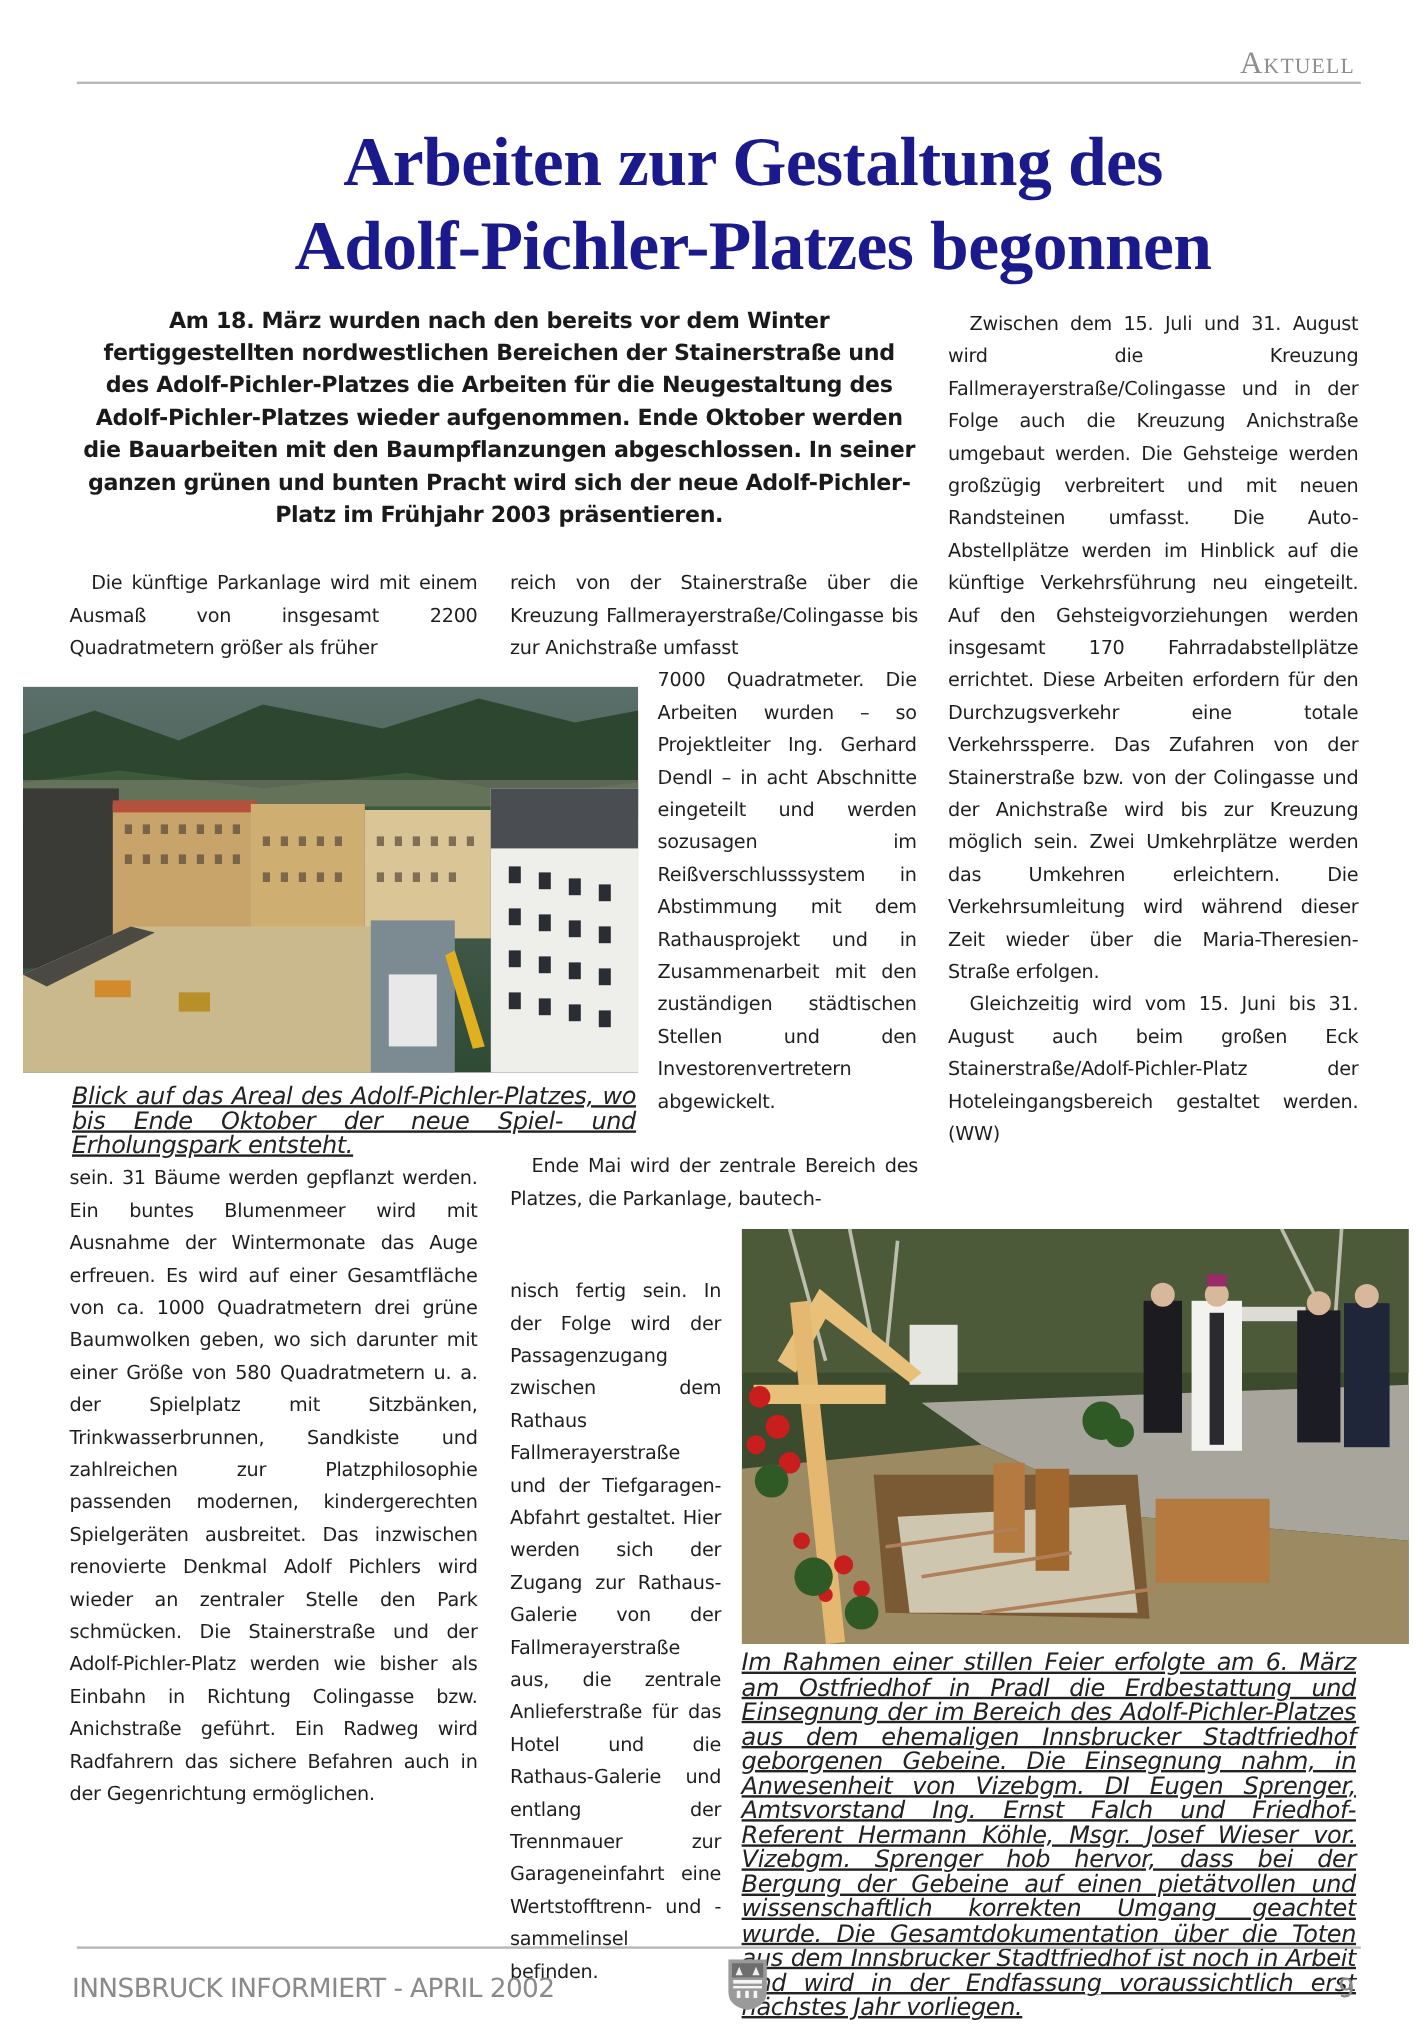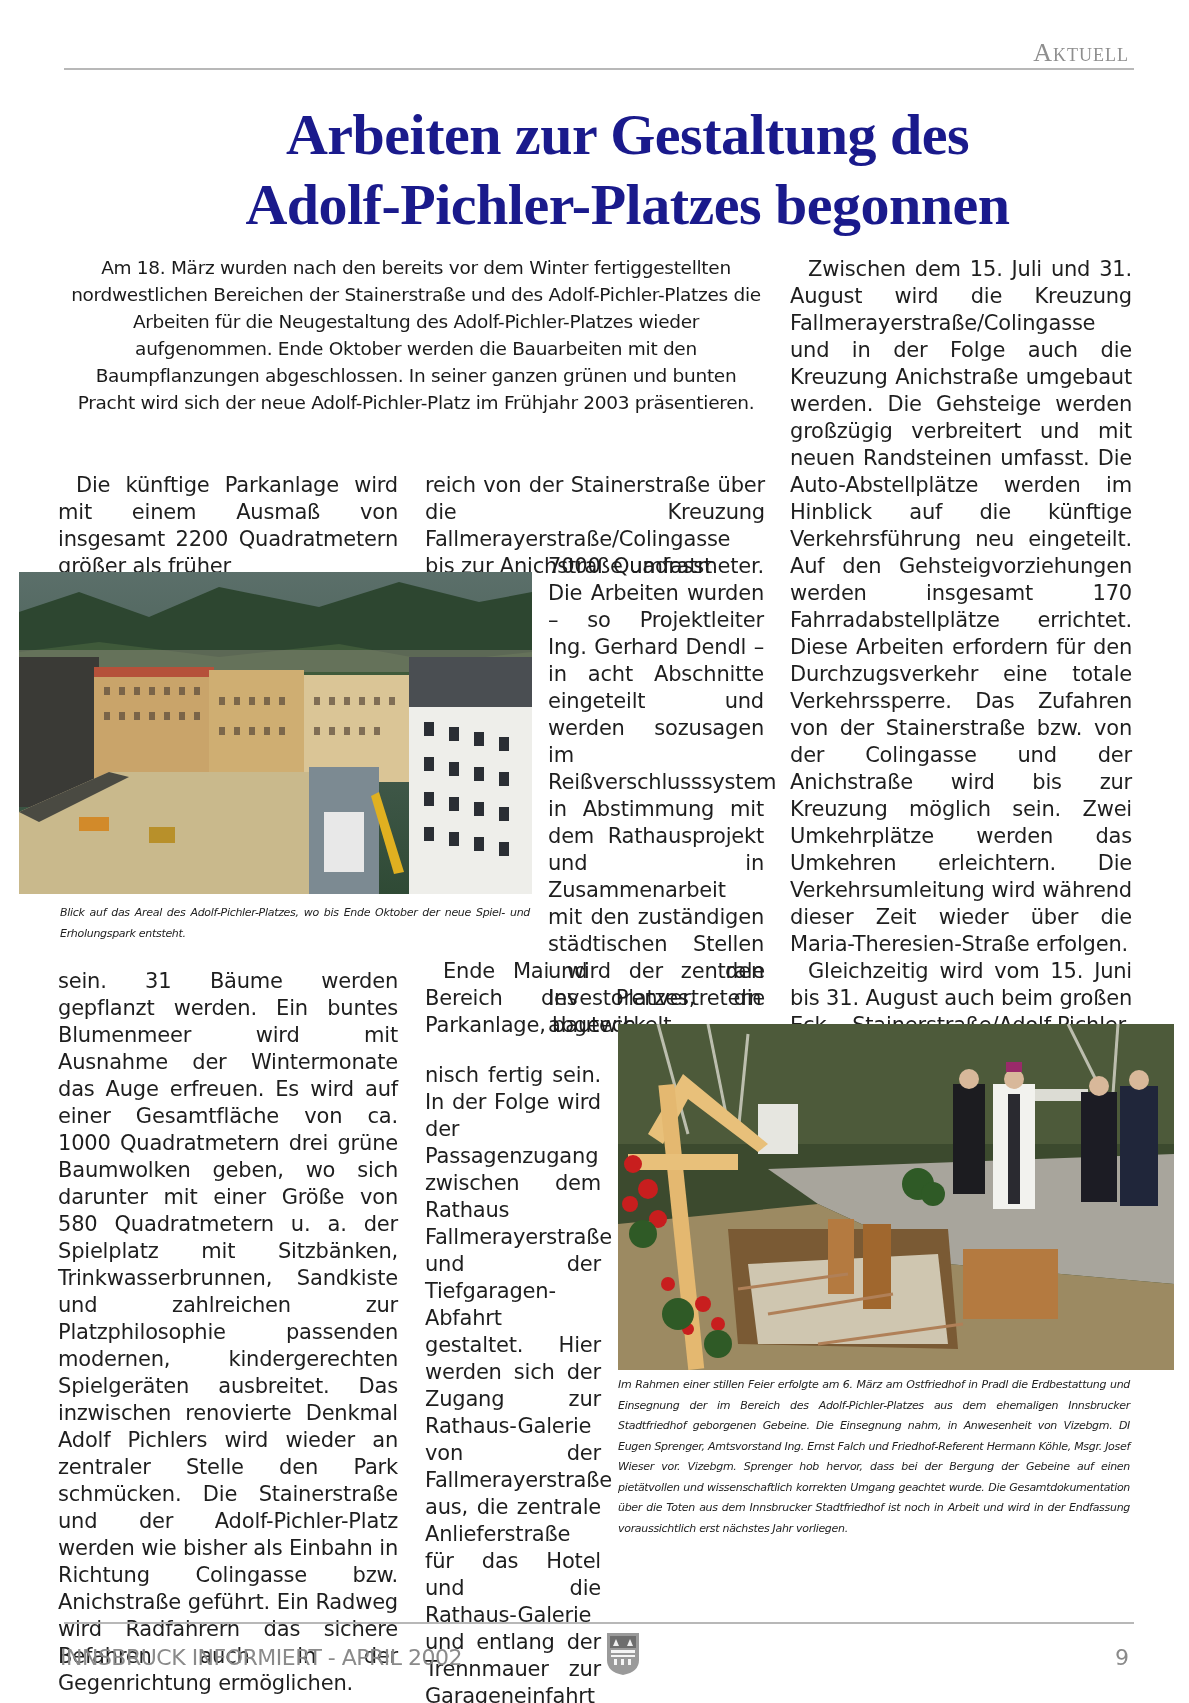--- a/index.html
+++ b/index.html
@@ -6,35 +6,35 @@
   body { width: 1189px; height: 1703px; position: relative; overflow: hidden;
          font-family: "DejaVu Sans", sans-serif; color: #1e1e1e; }
   .abs { position: absolute; }
   .section-label { right: 60px; top: 38px; font-family: "Liberation Serif", serif;
          font-size: 26px; color: #8e8e8e; letter-spacing: 1px; font-variant: small-caps; }
   .rule { left: 64px; width: 1070px; height: 2px; background: #b8b8b8; }
   .title { left: 0; width: 1189px; top: 100px; text-align: center;
            font-family: "Liberation Serif", serif; font-weight: bold; color: #1a1a8c;
            font-size: 58px; line-height: 70px; letter-spacing: -0.5px; margin-left: 33px; }
   .lead { left: 66px; width: 700px; top: 254px; text-align: center;
-          font-family: "DejaVu Sans", sans-serif; font-weight: normal; font-size: 18.5px;
+          font-family: "DejaVu Sans", sans-serif; font-weight: bold; font-size: 18.5px;
           line-height: 27px; color: #1a1a1a; letter-spacing: -0.3px; }
-  .col { font-family: "DejaVu Sans", sans-serif; font-size: 21px; line-height: 27px;
+  .col { font-family: "DejaVu Sans", sans-serif; font-size: 16px; line-height: 27px;
          color: #1e1e1e; text-align: justify; letter-spacing: -0.2px; }
   .col p { margin: 0; text-indent: 18px; }
   .col p.noind { text-indent: 0; }
   .col1a { left: 58px; width: 340px; top: 472px; }
   .col2a { left: 425px; width: 340px; top: 472px; }
   .col2b { left: 548px; width: 216px; top: 553px; }
   .col1b { left: 58px; width: 340px; top: 968px; }
   .col3 { left: 790px; width: 342px; top: 256px; }
   .photo1 { left: 19px; top: 572px; width: 513px; height: 322px; overflow: hidden; }
   .photo2 { left: 618px; top: 1024px; width: 556px; height: 346px; overflow: hidden; }
-  .caption { font-family: "DejaVu Sans", sans-serif; font-style: italic; font-size: 11px;
-             line-height: 20.5px; color: #222; text-align: justify; letter-spacing: -0.3px; }
+  .caption { font-family: "DejaVu Sans", sans-serif; font-style: italic; font-size: 20px;
+             line-height: 20.5px; color: #222; text-align: justify; letter-spacing: -0.3px; text-decoration: underline; }
   .cap1 { left: 60px; top: 903px; width: 470px; }
   .cap2 { left: 618px; top: 1375px; width: 512px; }
   .footer-text { left: 60px; top: 1645px; font-family: "DejaVu Sans", sans-serif;
                  font-size: 22px; color: #8a8a8a; letter-spacing: -0.5px; }
   .page-number { right: 60px; top: 1645px; font-family: "DejaVu Sans", sans-serif;
                  font-size: 22px; color: #8a8a8a; }
   .crest { left: 606px; top: 1632px; width: 34px; height: 44px; }
 </style>
 </head>
 <body>

